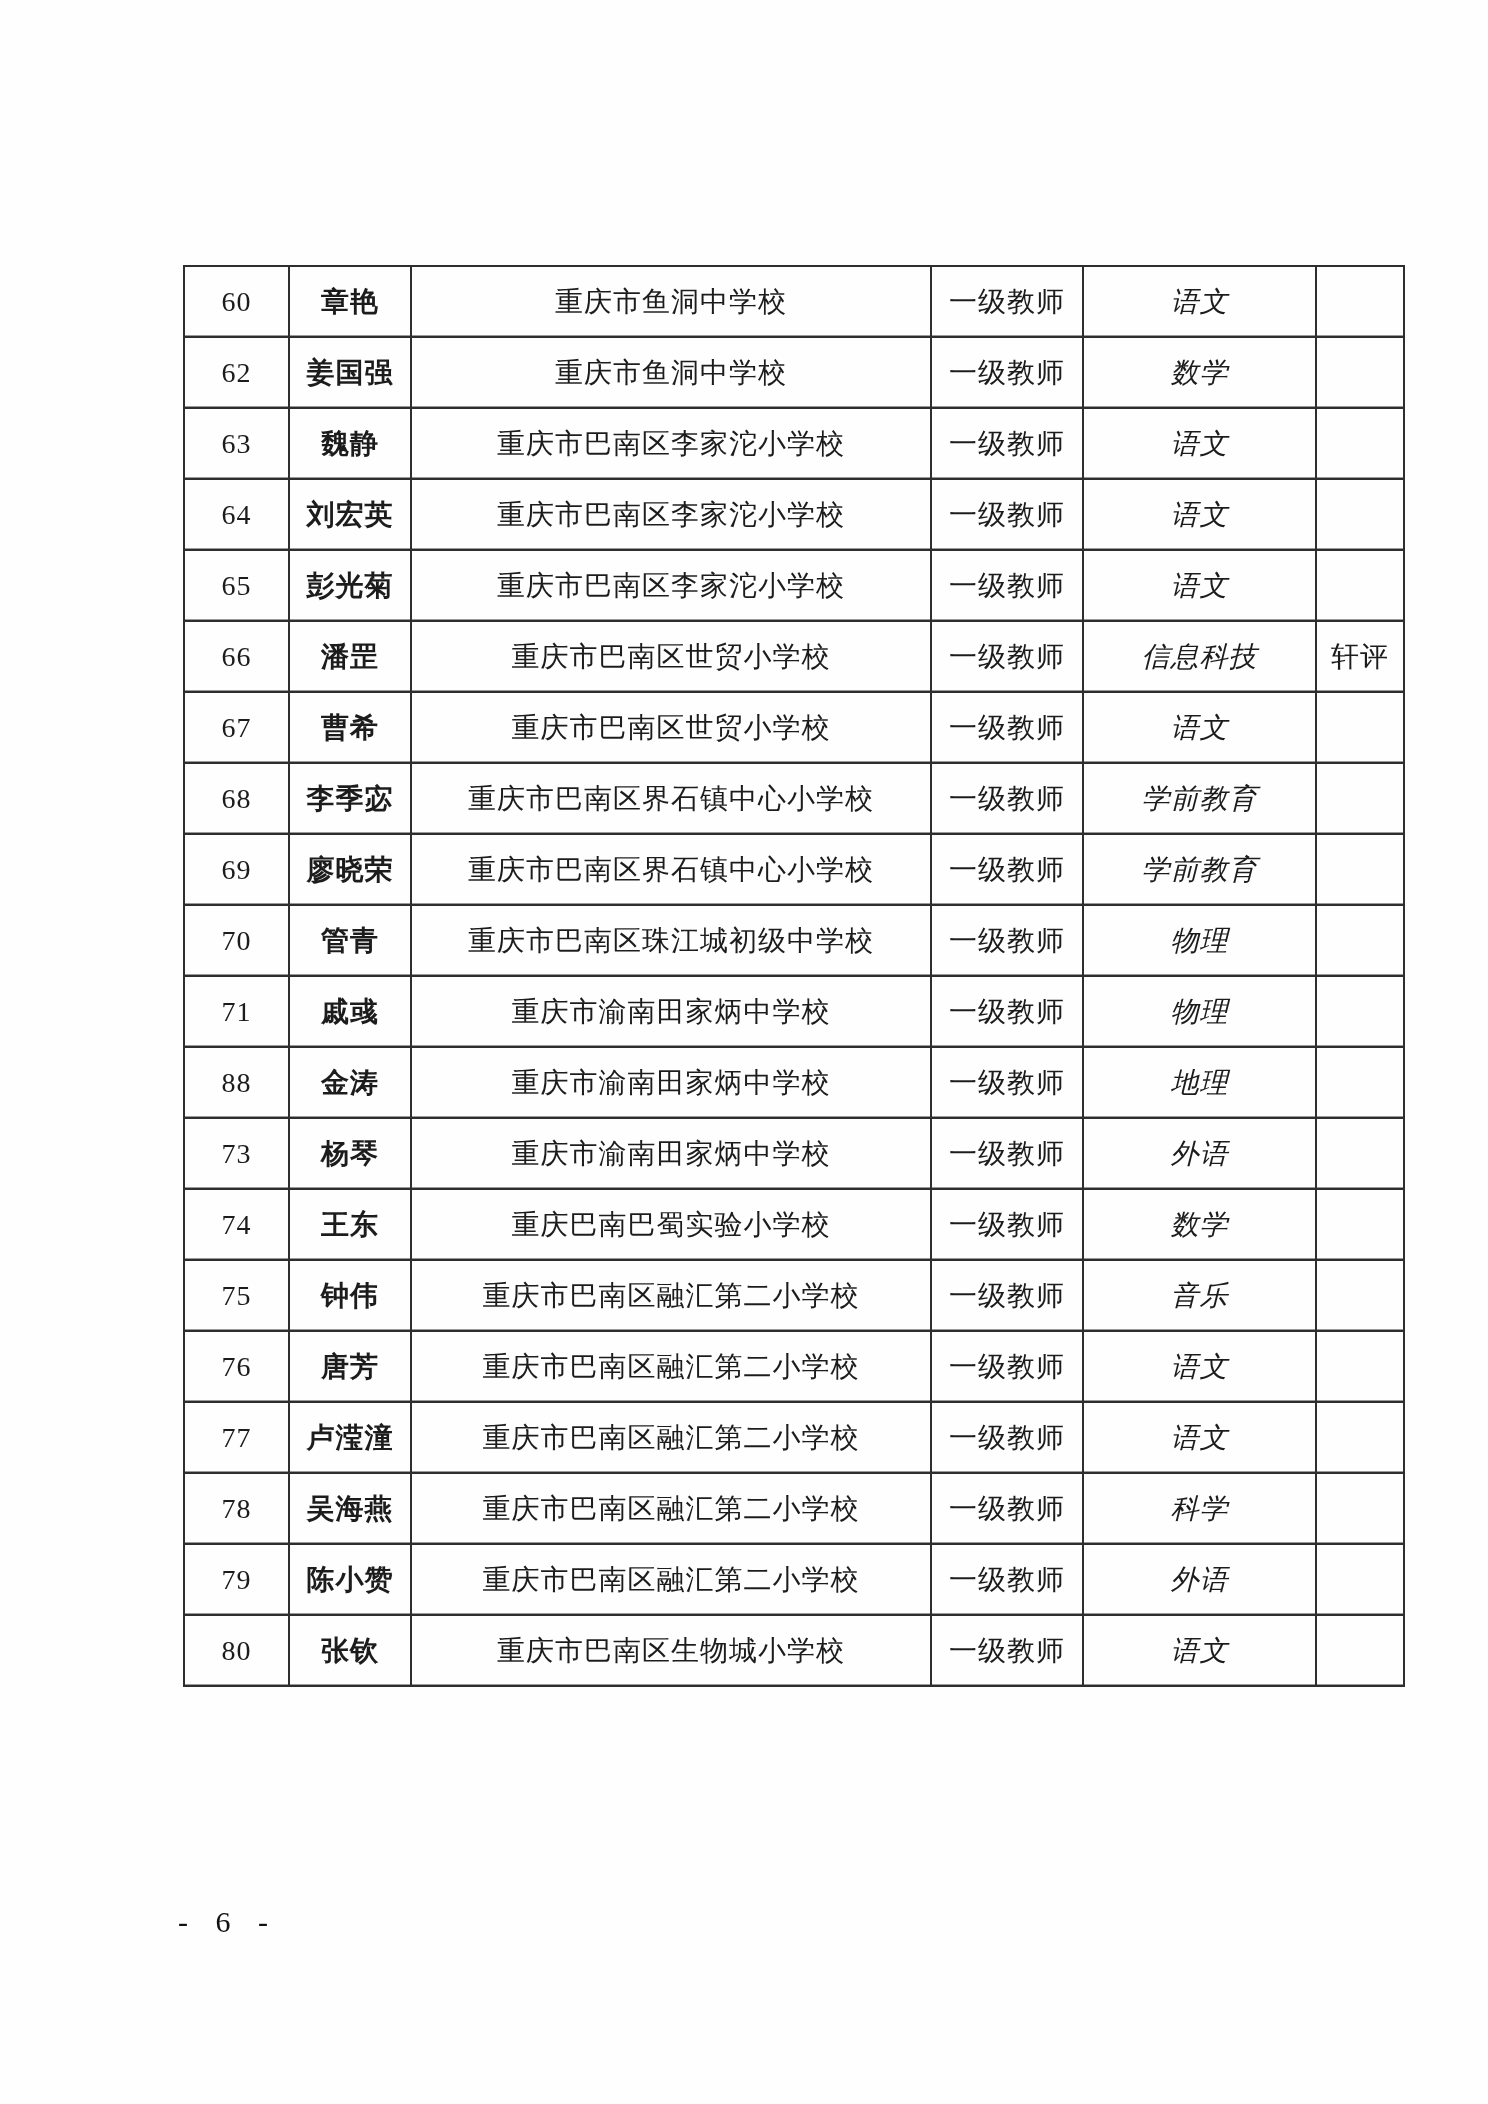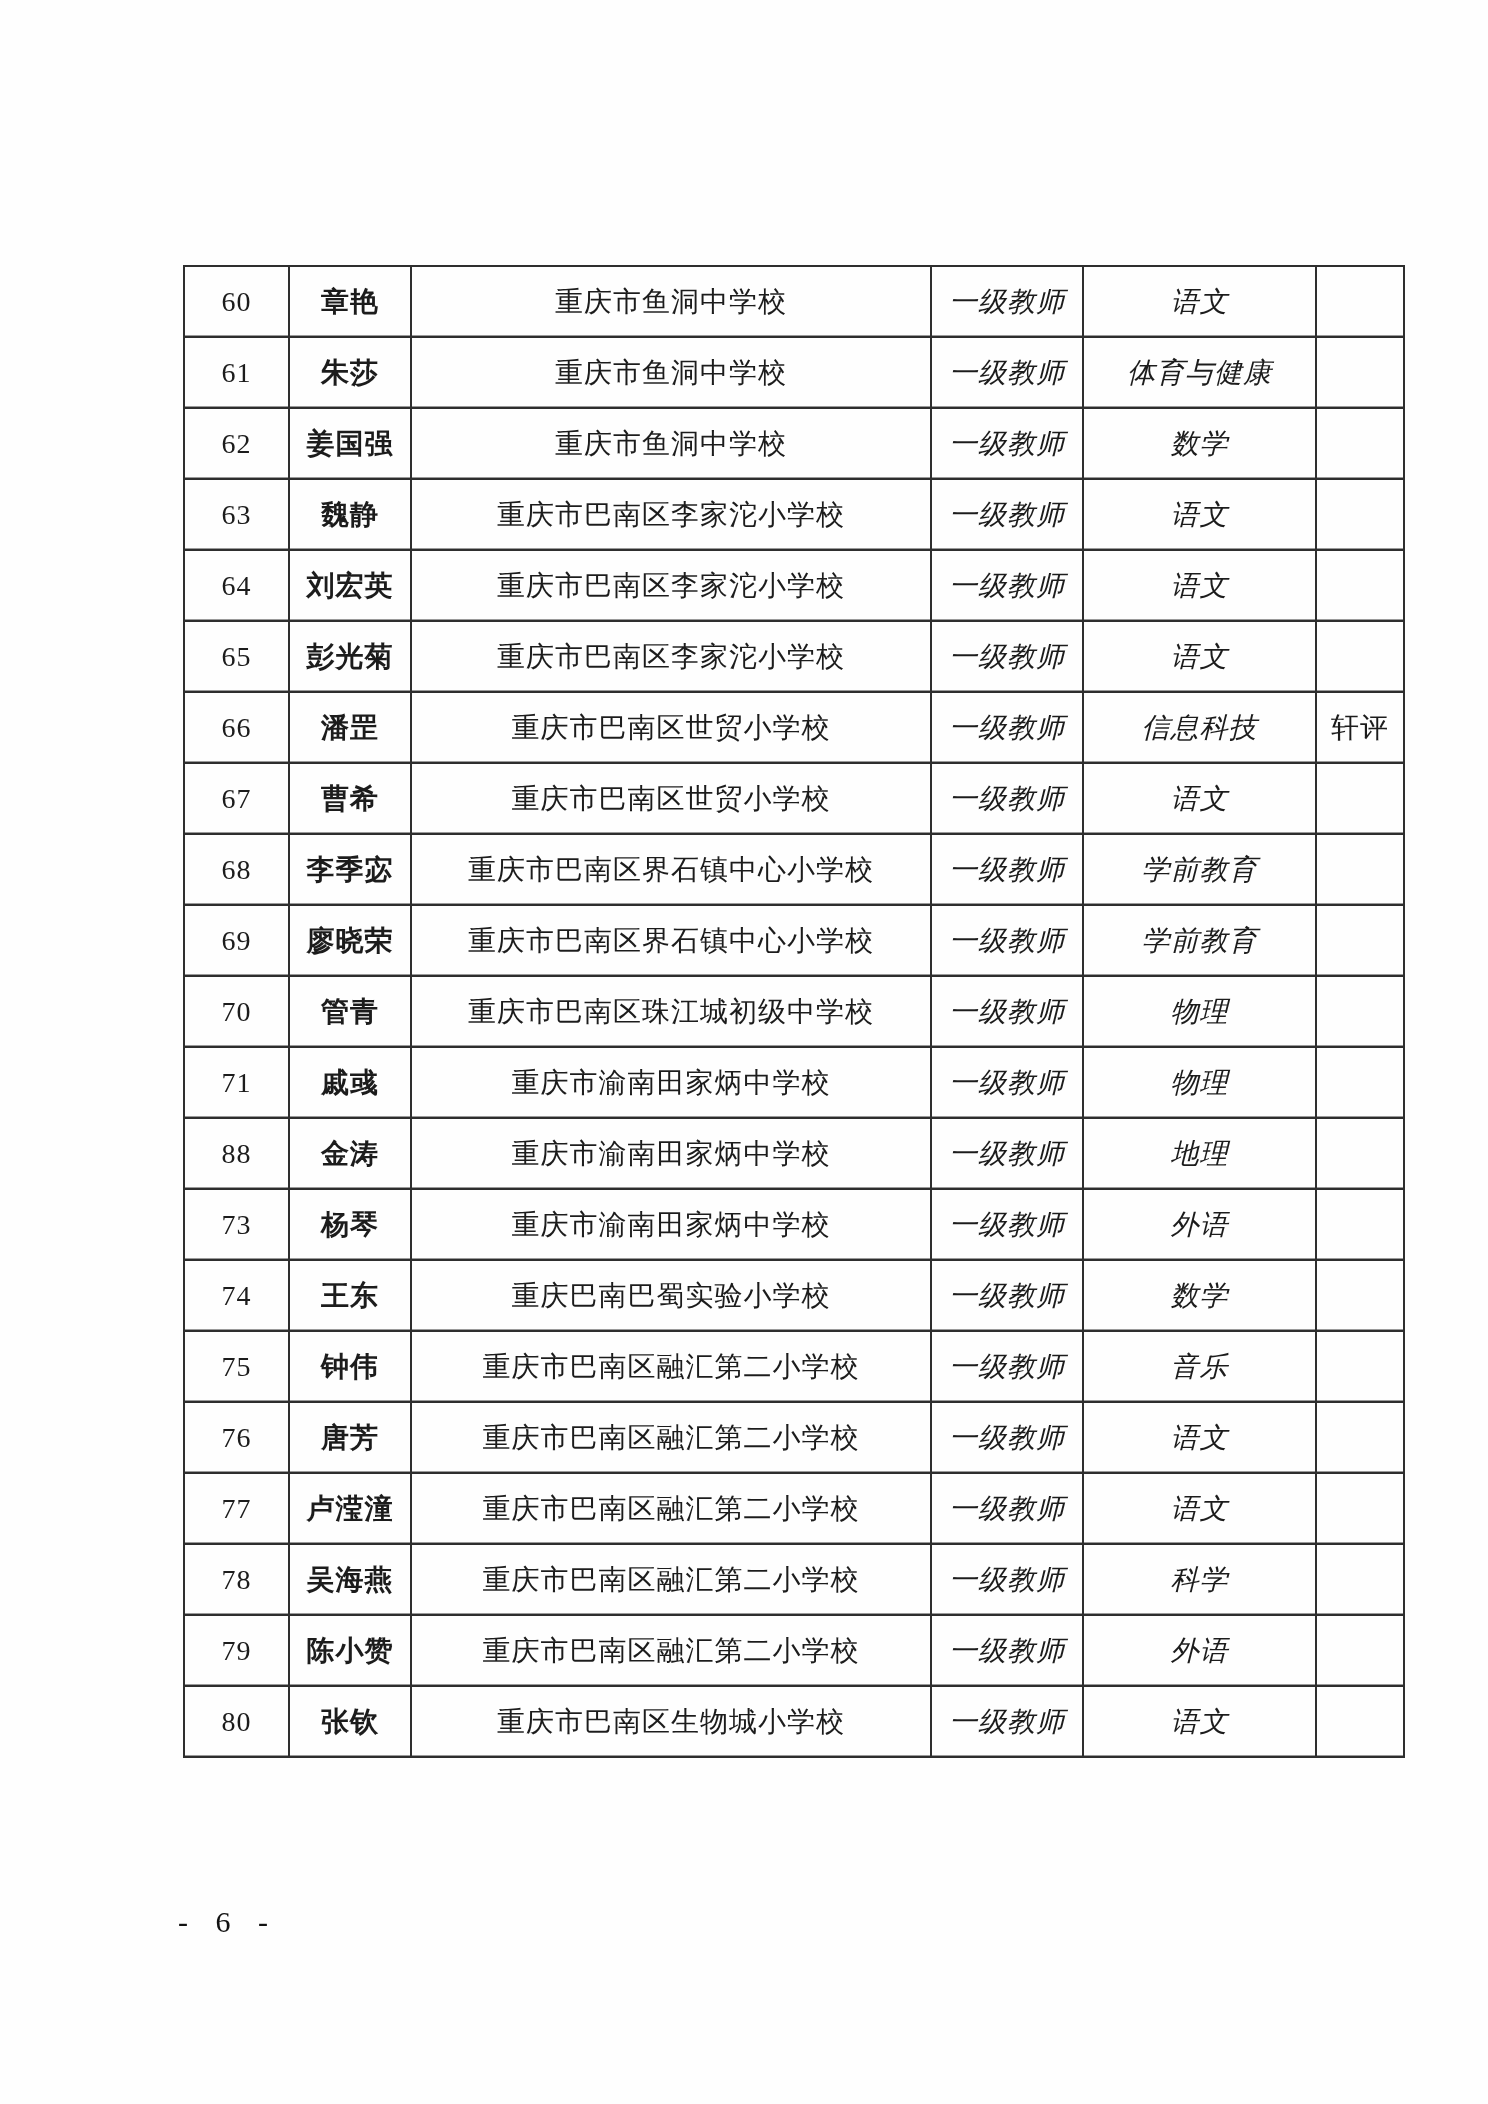--- a/index.html
+++ b/index.html
@@ -35,21 +35,21 @@
     overflow: hidden;
     white-space: nowrap;
   }
   
   .roster-table tr td {
     box-shadow: 0 -1px 0 #9a9a9a inset;
   }
   .col-index   { width: 95px;  font-size: 27px; letter-spacing: 0; }
   .col-name    { width: 112px; font-weight: bold; }
   .col-school  { width: 510px; }
-  .col-title   { width: 142px; font-style: italic; }
+  .col-title   { width: 142px; }
   .col-subject { width: 223px; font-style: italic; }
   .col-remark  { width: 78px;  font-size: 26px; letter-spacing: 0; }
   .page-number {
     position: absolute;
     left: 178px;
     top: 1905px;
     font-size: 30px;
     letter-spacing: 10px;
     color: #111;
     font-family: "Liberation Serif", "DejaVu Serif", serif;
@@ -64,28 +64,20 @@
     <tbody>
     <tr>
       <td class="col-index">60</td>
       <td class="col-name">章艳</td>
       <td class="col-school">重庆市鱼洞中学校</td>
       <td class="col-title">一级教师</td>
       <td class="col-subject">语文</td>
       <td class="col-remark"></td>
     </tr>
 
-    <tr>
-      <td class="col-index">61</td>
-      <td class="col-name">朱莎</td>
-      <td class="col-school">重庆市鱼洞中学校</td>
-      <td class="col-title">一级教师</td>
-      <td class="col-subject">体育与健康</td>
-      <td class="col-remark"></td>
-    </tr>
 
     <tr>
       <td class="col-index">62</td>
       <td class="col-name">姜国强</td>
       <td class="col-school">重庆市鱼洞中学校</td>
       <td class="col-title">一级教师</td>
       <td class="col-subject">数学</td>
       <td class="col-remark"></td>
     </tr>
 

